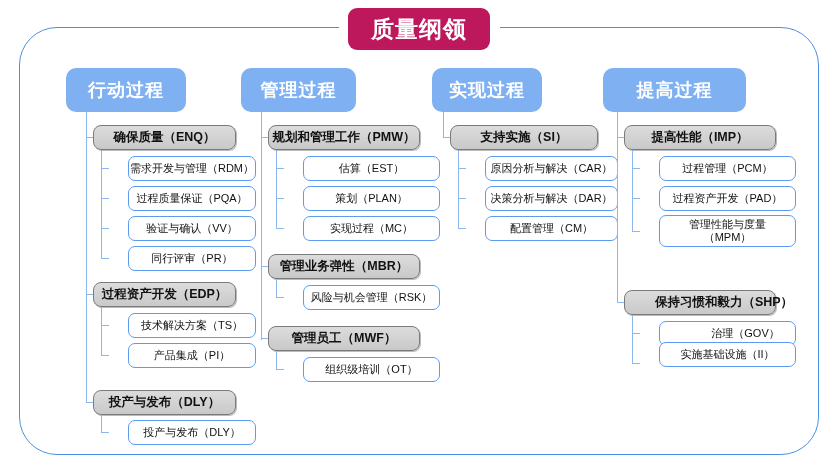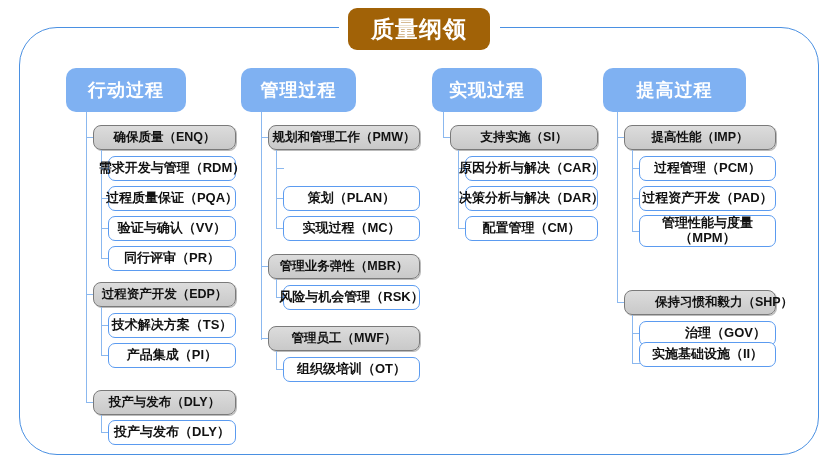--- a/index.html
+++ b/index.html
@@ -17,21 +17,21 @@
     pointer-events:none;
   }
   
   .frame-gap{
     position:absolute;left:339px;top:20px;width:161px;height:16px;background:#fff;
   }
 
   
   .title-pill{
     position:absolute;left:348px;top:8px;width:142px;height:42px;
-    background:#a16207;border-radius:9px;
+    background:#be185d;border-radius:9px;
     display:flex;align-items:center;justify-content:center;
     color:#ffffff;font-size:23px;font-weight:600;letter-spacing:1px;
     box-sizing:border-box;
   }
 
   
   .col-head{
     position:absolute;height:44px;background:#7fb1f2;border-radius:10px;
     display:flex;align-items:center;justify-content:center;
     color:#ffffff;font-size:18px;font-weight:700;letter-spacing:1px;
@@ -47,22 +47,22 @@
     color:#111111;font-size:12.5px;font-weight:700;
     box-sizing:border-box;white-space:nowrap;
     box-shadow:1px 1px 0 rgba(120,120,120,.5);
   }
 
   
   .lbox{
     position:absolute;height:25px;background:#ffffff;
     border:1.3px solid #5b9bf0;border-radius:7px;
     display:flex;align-items:center;justify-content:center;
-    color:#111111;font-size:13px;font-weight:700;
-    box-sizing:border-box;white-space:nowrap;text-align:center;line-height:1.15;
+    color:#111111;font-size:11px;font-weight:400;
+    box-sizing:border-box;white-space:nowrap;text-align:center;line-height:1.15;margin-left:20px;
   }
   .lbox.two-line{height:32px;}
 
   
   .vline{position:absolute;width:1.4px;background:#8bb8ef;}
   .hline{position:absolute;height:1.4px;background:#8bb8ef;}
 </style>
 </head>
 <body>
 
@@ -105,20 +105,21 @@
   <div class="vline" style="left:101px;top:415px;height:18px;"></div>
   <div class="hline" style="left:101px;top:432px;width:8px;"></div>
   <div class="lbox" style="left:108px;top:420px;width:128px;">投产与发布（DLY）</div>
 
   <div class="vline" style="left:261px;top:112px;height:228px;"></div>
 
   <div class="hline" style="left:261px;top:137px;width:8px;"></div>
   <div class="gbox" style="left:268px;top:125px;width:152px;">规划和管理工作（PMW）</div>
   <div class="vline" style="left:276px;top:150px;height:78px;"></div>
   <div class="hline" style="left:276px;top:168px;width:8px;"></div>
+  <div class="lbox" style="left:283px;top:156px;width:137px;">估算（EST）</div>
   <div class="hline" style="left:276px;top:198px;width:8px;"></div>
   <div class="lbox" style="left:283px;top:186px;width:137px;">策划（PLAN）</div>
   <div class="hline" style="left:276px;top:228px;width:8px;"></div>
   <div class="lbox" style="left:283px;top:216px;width:137px;">实现过程（MC）</div>
 
   <div class="hline" style="left:261px;top:266px;width:8px;"></div>
   <div class="gbox" style="left:268px;top:254px;width:152px;">管理业务弹性（MBR）</div>
   <div class="vline" style="left:276px;top:279px;height:19px;"></div>
   <div class="hline" style="left:276px;top:297px;width:8px;"></div>
   <div class="lbox" style="left:283px;top:285px;width:137px;">风险与机会管理（RSK）</div>

